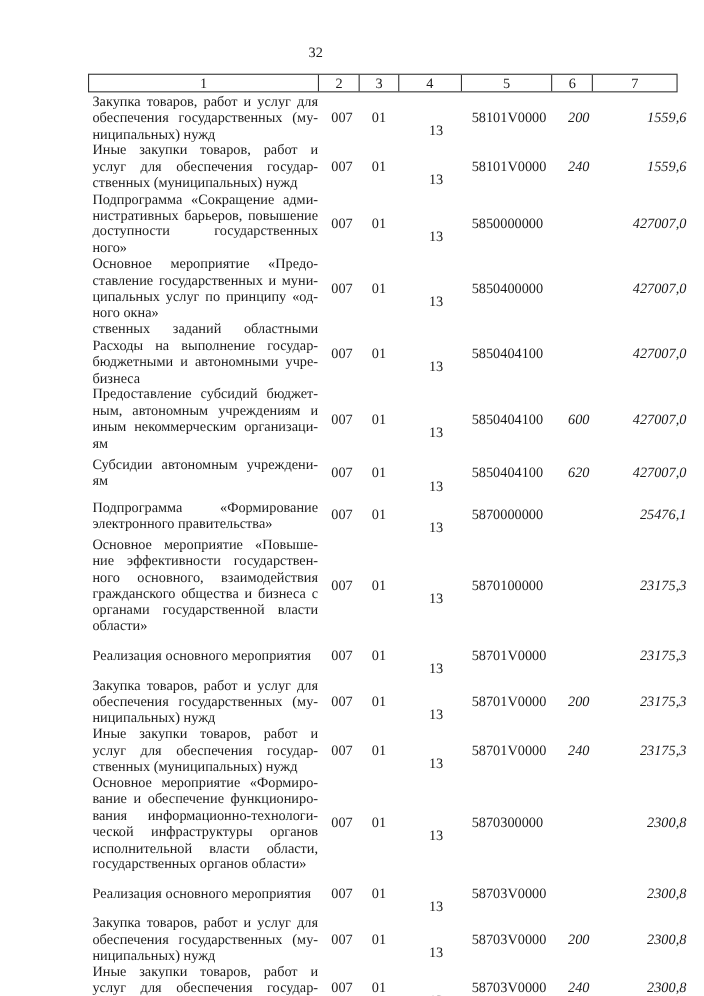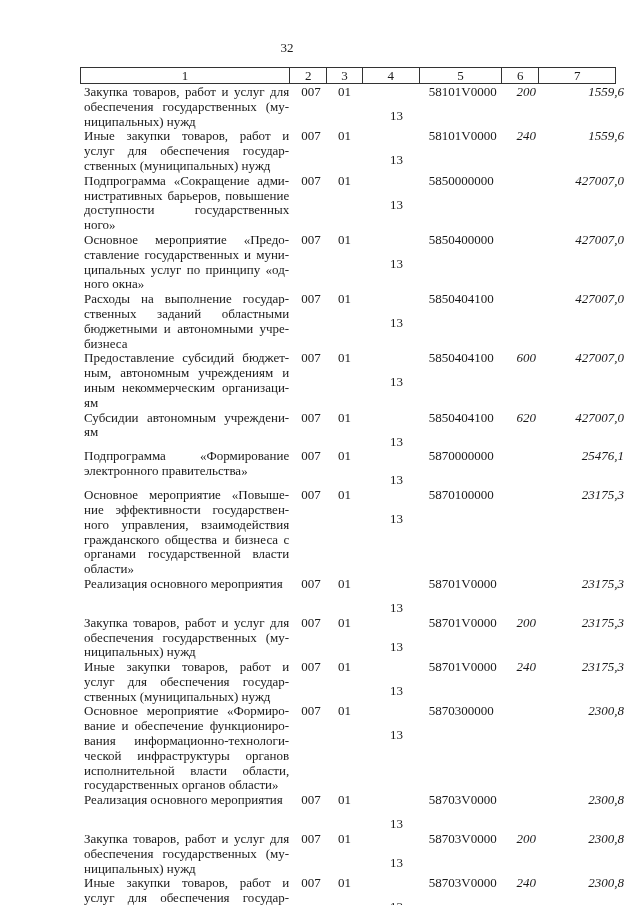--- a/index.html
+++ b/index.html
@@ -7,21 +7,21 @@
          font-family:"Liberation Serif","DejaVu Serif",serif; color:#1a1a1a; }
   .page-num { position:absolute; top:40px; left:0; width:572px; text-align:center;
               font-size:13px; padding-left:2px; box-sizing:border-box; }
   .hdr { position:absolute; top:67px; left:80px; width:536px; height:17px;
          border:1px solid #333; box-sizing:border-box; display:flex; }
   .hdr div { border-right:1px solid #333; text-align:center; font-size:13px; line-height:15px; box-sizing:border-box; }
   .hdr div:last-child { border-right:none; }
   .c1 { width:210px; } .c2 { width:37px; } .c3 { width:36px; } .c4 { width:57px; }
   .c5 { width:83px; } .c6 { width:37px; } .c7 { width:76px; }
   .rows { position:absolute; top:85px; left:84px; width:540px; }
-  .row { display:flex; align-items:flex-start; font-size:13px; line-height:14.8px; }
+  .row { display:flex; align-items:center; font-size:13px; line-height:14.8px; }
   .row .t { width:206px; text-align:justify; text-align-last:left; hyphens:manual; }
   .row .t span { display:block; text-align:justify; text-align-last:justify; }
   .row .t span.last { text-align-last:left; }
   .row .v { text-align:left; white-space:nowrap; }
   .v2 { width:43px; padding-left:12px; box-sizing:border-box; }
   .v3 { width:36px; padding-left:6px; box-sizing:border-box; }
   .v4 { width:57px; padding-left:22px; box-sizing:border-box;margin-top:24px; }
   .v5 { width:92px; padding-left:4px; box-sizing:border-box; }
   .v6 { width:35px;font-style:italic; }
   .v7 { width:73px; text-align:right !important;font-style:italic; }
@@ -91,22 +91,22 @@
       </div>
       <div class="v v2">007</div>
       <div class="v v3">01</div>
       <div class="v v4">13</div>
       <div class="v v5">5850400000</div>
       <div class="v v6"></div>
       <div class="v v7">427007,0</div>
     </div>
     <div class="row">
       <div class="t">
+        <span>ственных заданий областными</span>
         <span>Расходы на выполнение государ-</span>
-        <span>ственных заданий областными</span>
         <span>бюджетными и автономными учре-</span>
         <span class="last">бизнеса</span>
       </div>
       <div class="v v2">007</div>
       <div class="v v3">01</div>
       <div class="v v4">13</div>
       <div class="v v5">5850404100</div>
       <div class="v v6"></div>
       <div class="v v7">427007,0</div>
     </div>
@@ -145,21 +145,21 @@
       <div class="v v3">01</div>
       <div class="v v4">13</div>
       <div class="v v5">5870000000</div>
       <div class="v v6"></div>
       <div class="v v7">25476,1</div>
     </div>
     <div class="row">
       <div class="t">
         <span>Основное мероприятие «Повыше-</span>
         <span>ние эффективности государствен-</span>
-        <span>ного управления, взаимодействия</span>
+        <span>ного основного, взаимодействия</span>
         <span>гражданского общества и бизнеса с</span>
         <span>органами государственной власти</span>
         <span class="last">области»</span>
       </div>
       <div class="v v2">007</div>
       <div class="v v3">01</div>
       <div class="v v4">13</div>
       <div class="v v5">5870100000</div>
       <div class="v v6"></div>
       <div class="v v7">23175,3</div>

